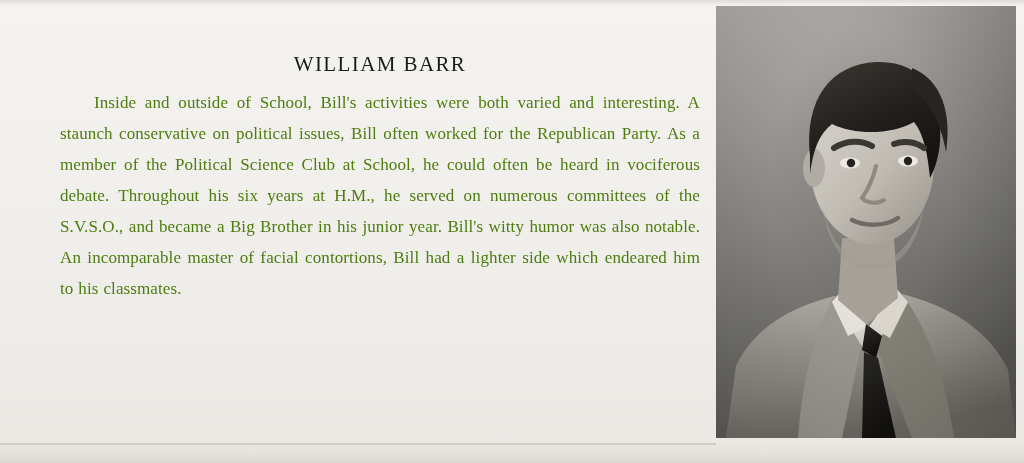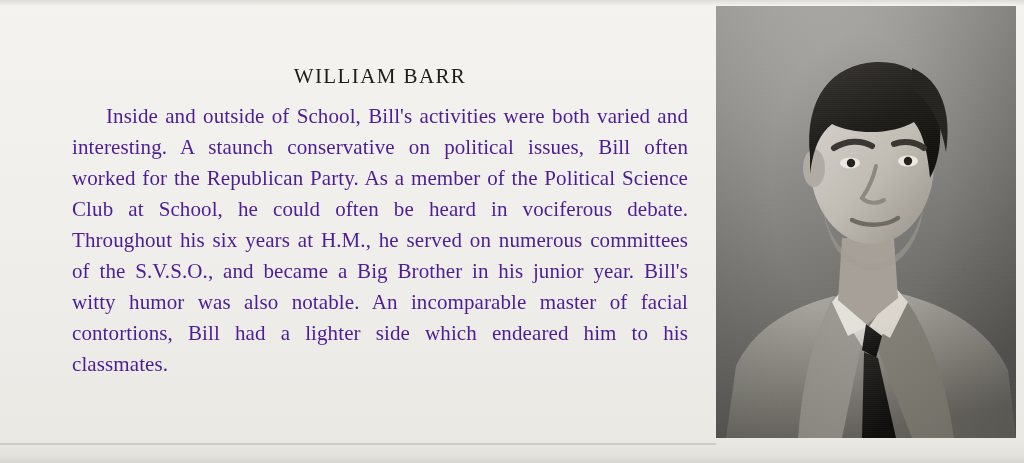--- a/index.html
+++ b/index.html
@@ -52,41 +52,41 @@
     width: 716px;
     height: 2px;
     background: #c9c7c0;
     opacity: .85;
   }
 
   
   .text-col {
     position: absolute;
     left: 60px;
-    top: 64px;
+    top: 52px;
     width: 640px;
   }
   .entry-name {
     text-align: center;
     font-size: 21px;
     letter-spacing: 1.4px;
     color: #1c1c1c;
     margin: 0 0 10px 0;
     font-family: "Liberation Serif", serif;
     font-weight: 400;
   }
   .entry-body {
-    font-size: 21px;
+    font-size: 17px;
     line-height: 31px;
-    color: #4c1d95;
+    color: #4d7c0f;
     text-align: justify;
     text-indent: 34px;
     letter-spacing: .1px;
     word-spacing: .6px;
-    margin: 12px;
+    margin: 0;
   }
 
   
   .photo-frame {
     position: absolute;
     right: 8px;
     top: 6px;
     width: 300px;
     height: 432px;
     background: #6d6c68;

